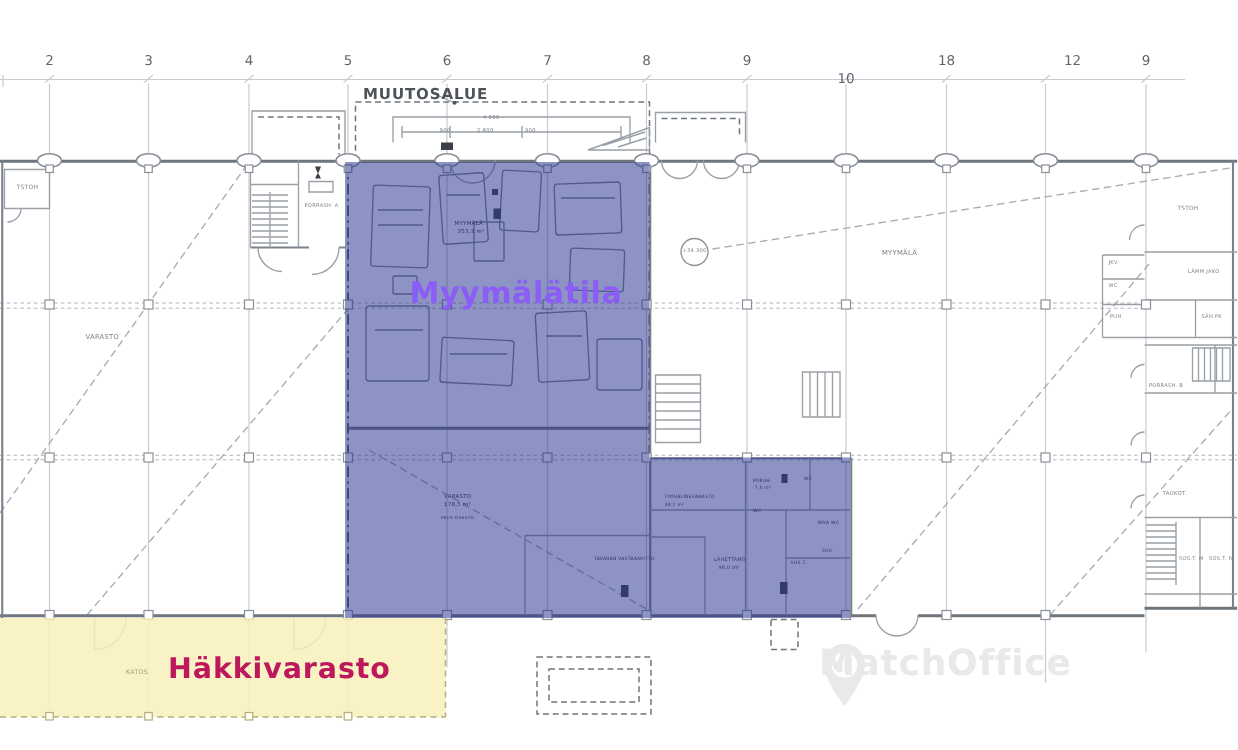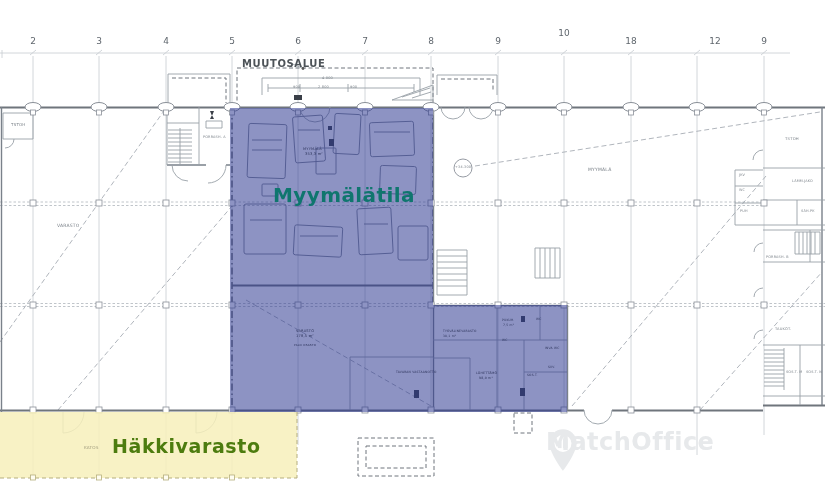--- a/index.html
+++ b/index.html
@@ -230,29 +230,29 @@
     </div>
   <div class="layer" id="grid-numbers">
       <span class="gn" style="left: 33px; top: 36px;">2</span>
       <span class="gn" style="left: 99px; top: 36px;">3</span>
       <span class="gn" style="left: 166px; top: 36px;">4</span>
       <span class="gn" style="left: 232px; top: 36px;">5</span>
       <span class="gn" style="left: 298px; top: 36px;">6</span>
       <span class="gn" style="left: 365px; top: 36px;">7</span>
       <span class="gn" style="left: 431px; top: 36px;">8</span>
       <span class="gn" style="left: 498px; top: 36px;">9</span>
-      <span class="gn" style="left: 564px; top: 28px;">10</span>
+      <span class="gn" style="left: 564px; top: 48px;">10</span>
       <span class="gn" style="left: 631px; top: 36px;">18</span>
       <span class="gn" style="left: 715px; top: 36px;">12</span>
       <span class="gn" style="left: 764px; top: 36px;">9</span>
     </div>
 
   <div class="muutosalue">MUUTOSALUE</div>
-  <div class="shop-title" style="color: #0f766e;">Myymälätila</div>
-  <div class="storage-title" style="color: #4d7c0f;">Häkkivarasto</div>
+  <div class="shop-title" style="color: #8b5cf6;">Myymälätila</div>
+  <div class="storage-title" style="color: #be185d;">Häkkivarasto</div>
 
   <div class="watermark">
     <svg width="34" height="44" viewBox="0 0 36 46">
       <path d="M18,1C10,1 3.5,7.5 3.5,15.5 C3.5,26 18,45 18,45 C18,45 32.5,26 32.5,15.5 C32.5,7.5 26,1 18,1 Z M18,7 A9,9 0 1 1 18,25 A9,9 0 1 1 18,7 Z" fill="#e7e9eb" fill-rule="evenodd"></path>
       <rect x="12.5" y="14" width="4" height="7" fill="#e7e9eb"></rect>
       <rect x="18" y="11" width="5" height="10" fill="#e7e9eb"></rect>
     </svg>
     <span>MatchOffice</span>
   </div>
 

